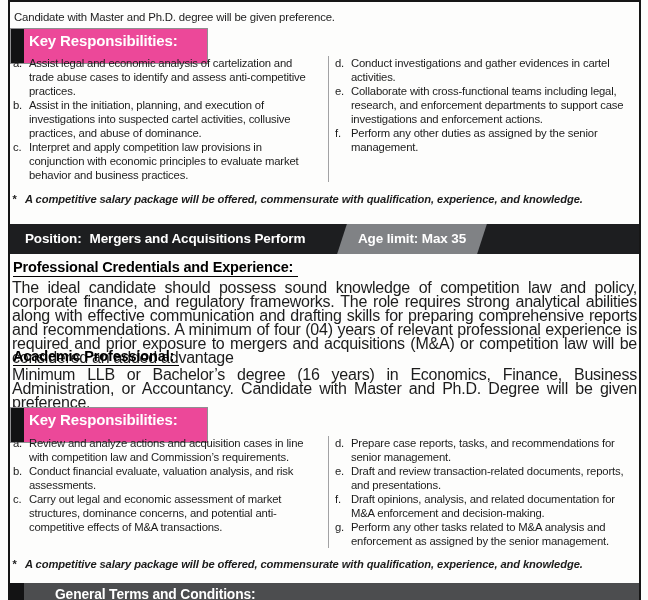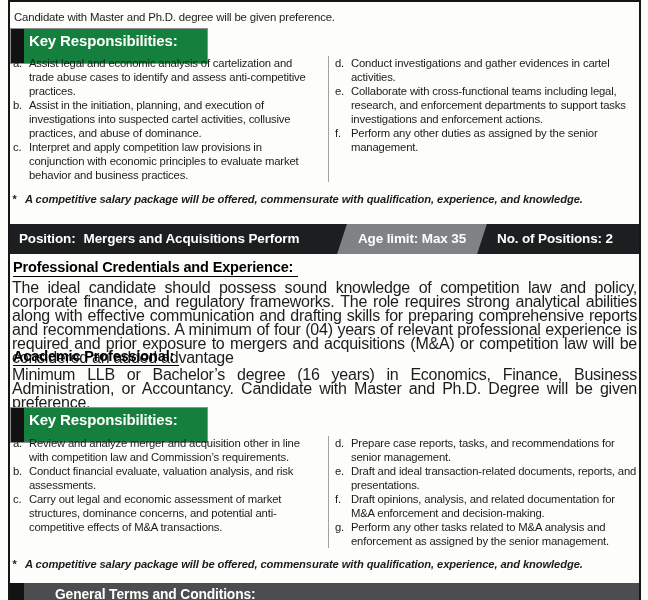--- a/index.html
+++ b/index.html
@@ -18,21 +18,21 @@
     border-top: 2px solid #161616;
     pointer-events: none;
   }
   .intro {
     position: absolute; left: 14px; top: 2px; width: 620px;
     font-size: 11.4px; line-height: 14px; letter-spacing: -0.015em; margin-top: 8px;
   }
   
   .kr-box {
     position: absolute; left: 10px; width: 198px; height: 36px;
-    background: #15803d; border: 1px solid #8f8f91;
+    background: #ec4899; border: 1px solid #8f8f91;
   }
   .kr1 { top: 28px; }
   .kr2 { top: 407px; }
   .kr-black {
     position: absolute; left: 0; top: 0; bottom: 0; width: 13px;
     background: #121213; display: block;
   }
   .kr-title {
     display: block; margin-left: 18px; color: #ffffff;
     font-size: 15px; font-weight: bold; line-height: 24px; letter-spacing: -0.01em;
@@ -59,21 +59,21 @@
   .note2 { top: 557px; }
   .note .note-star { flex: none; width: 13px; }
   
   .posbar {
     position: absolute; left: 10px; top: 224px; width: 629px; height: 30px;
     background: #1d1e20; color: #fff; overflow: hidden;
   }
   .pos-label, .pos-value {
     font-size: 13.5px; font-weight: bold; line-height: 30px; letter-spacing: -0.01em;
   }
-  .pos-label { margin-left: 9px; margin-right: 8px; }
+  .pos-label { margin-left: 15px; margin-right: 8px; }
   .age-seg {
     position: absolute; left: 332px; top: 0; width: 140px; height: 30px;
     background: #808285; transform: skewX(-18deg);
   }
   .age-inner {
     display: block; transform: skewX(18deg); text-align: center;
     font-size: 13.5px; font-weight: bold; line-height: 30px; color: #fff;
     letter-spacing: -0.01em; white-space: nowrap;
   }
   .npos {
@@ -139,79 +139,76 @@
     </div>
   </div>
   <div class="col-sep"></div>
   <div class="col-right">
     <div class="li">
       <span class="mk">d.</span>
       <span class="tx">Conduct investigations and gather evidences in cartel activities.</span>
     </div>
     <div class="li">
       <span class="mk">e.</span>
-      <span class="tx">Collaborate with cross-functional teams including legal, research, and enforcement departments to support tasks investigations and enforcement actions.</span>
+      <span class="tx">Collaborate with cross-functional teams including legal, research, and enforcement departments to support case investigations and enforcement actions.</span>
     </div>
     <div class="li">
       <span class="mk">f.</span>
       <span class="tx">Perform any other duties as assigned by the senior management.</span>
     </div>
   </div>
 </div>
 
 <div class="note note1">
   <span class="note-star">*</span>
   <span class="note-text">A competitive salary package will be offered, commensurate with qualification, experience, and knowledge.</span>
 </div>
 
 <div class="posbar">
   <span class="pos-label">Position:</span><span class="pos-value">Mergers and Acquisitions Perform</span>
   <div class="age-seg">
     <span class="age-inner"><span>Age limit:</span> <span>Max 35</span></span>
   </div>
-  <div class="npos">
-    <span>No. of Positions:</span> <span>2</span>
-  </div>
 </div>
 
 <div class="heading h1"><span>Professional Credentials and Experience:</span></div>
 <div class="para p1">The ideal candidate should possess sound knowledge of competition law and policy, corporate finance, and regulatory frameworks. The role requires strong analytical abilities along with effective communication and drafting skills for preparing comprehensive reports and recommendations. A minimum of four (04) years of relevant professional experience is required and prior exposure to mergers and acquisitions (M&amp;A) or competition law will be considered an added advantage</div>
 
 <div class="heading h2"><span>Academic Professional:</span></div>
 <div class="para p2">Minimum LLB or Bachelor’s degree (16 years) in Economics, Finance, Business Administration, or Accountancy. Candidate with Master and Ph.D. Degree will be given preference.</div>
 
 <div class="kr-box kr2">
   <span class="kr-black"></span>
   <span class="kr-title">Key Responsibilities:</span>
 </div>
 
 <div class="cols cols2">
   <div class="col-left">
     <div class="li">
       <span class="mk">a.</span>
-      <span class="tx">Review and analyze merger and acquisition other in line with competition law and Commission’s requirements.</span>
+      <span class="tx">Review and analyze actions and acquisition cases in line with competition law and Commission’s requirements.</span>
     </div>
     <div class="li">
       <span class="mk">b.</span>
       <span class="tx">Conduct financial evaluate, valuation analysis, and risk assessments.</span>
     </div>
     <div class="li">
       <span class="mk">c.</span>
       <span class="tx">Carry out legal and economic assessment of market structures, dominance concerns, and potential anti-competitive effects of M&amp;A transactions.</span>
     </div>
   </div>
   <div class="col-sep"></div>
   <div class="col-right">
     <div class="li">
       <span class="mk">d.</span>
       <span class="tx">Prepare case reports, tasks, and recommendations for senior management.</span>
     </div>
     <div class="li">
       <span class="mk">e.</span>
-      <span class="tx">Draft and ideal transaction-related documents, reports, and presentations.</span>
+      <span class="tx">Draft and review transaction-related documents, reports, and presentations.</span>
     </div>
     <div class="li">
       <span class="mk">f.</span>
       <span class="tx">Draft opinions, analysis, and related documentation for M&amp;A enforcement and decision-making.</span>
     </div>
     <div class="li">
       <span class="mk">g.</span>
       <span class="tx">Perform any other tasks related to M&amp;A analysis and enforcement as assigned by the senior management.</span>
     </div>
   </div>

